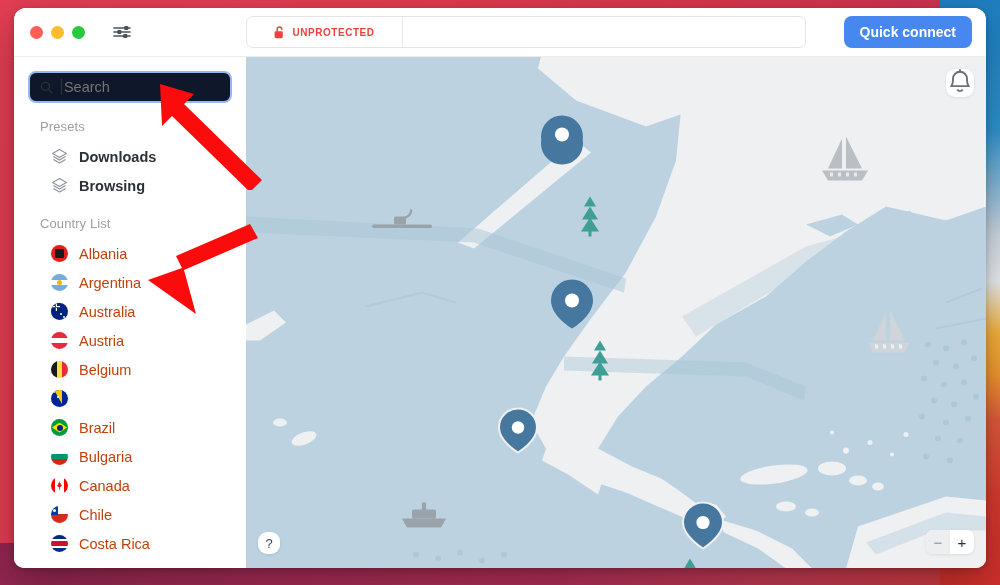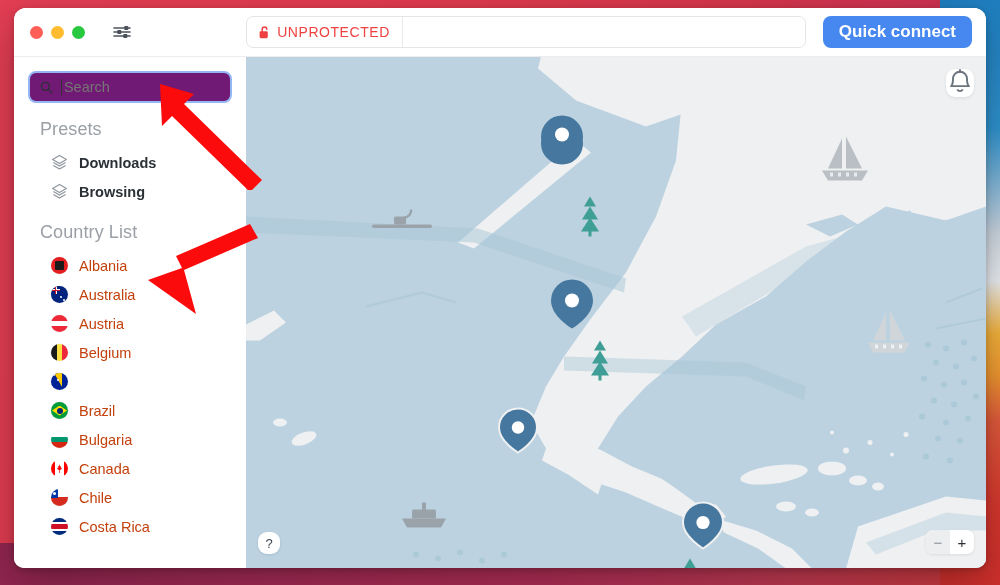--- a/index.html
+++ b/index.html
@@ -55,56 +55,56 @@
   .status-pill {
     height: 32px; flex: 1; display: flex; align-items: stretch;
     border: 1px solid #e3e5e8; border-radius: 7px; background: #fff;
     overflow: hidden;
   }
   .status-left {
     width: 156px; display: flex; align-items: center; justify-content: center;
     gap: 7px; border-right: 1px solid #e8eaec;
   }
   .status-left .lbl {
-    font-size: 14px; letter-spacing: .55px; color: #f04141; font-weight: 400;
+    font-size: 10px; letter-spacing: .55px; color: #f04141; font-weight: 700;
   }
   .status-right {
     flex: 1; display: flex; align-items: center; justify-content: center;
     font-size: 14.5px; color: #1e2227;
   }
   .quick-connect {
     position: absolute; right: 14px; top: 8px;
     height: 32px; padding: 0 16px; border-radius: 8px;
-    background: #4687f0; color: #fff; font-size: 17px; font-weight: 700;
+    background: #4687f0; color: #fff; font-size: 14px; font-weight: 700;
     display: flex; align-items: center; justify-content: center;
     border: none; cursor: pointer; font-family: "Liberation Sans", sans-serif;
   }
 
   
   .body-split { flex: 1; display: flex; min-height: 0; }
 
   
   .sidebar {
     width: 232px; flex: 0 0 232px; background: #fff;
     border-top: 1px solid #ededef;
     padding: 14px 0 0 0; position: relative; overflow: hidden;
   }
   .search-wrap { padding: 0 14px 0 14px; }
   .search-box {
     height: 32px; border: 2px solid #94b6f5; border-radius: 8px;
     display: flex; align-items: center; gap: 8px; padding: 0 10px;
-    background: #701a75;
+    background: #0f172a;
   }
   .search-caret { width: 1px; height: 16px; background: #333; margin-right: -6px; }
   .search-input {
     border: none; outline: none; font-size: 14.5px; color: #8e9197;
     font-family: "Liberation Sans", sans-serif; background: transparent; width: 100%;
   }
   .section-label {
-    font-size: 18px; color: #9aa0a6; padding: 16px 0 8px 26px; letter-spacing: .1px;
+    font-size: 13px; color: #9aa0a6; padding: 16px 0 8px 26px; letter-spacing: .1px;
   }
   .list { padding: 0; }
   .row {
     height: 29px; display: flex; align-items: center; gap: 11px;
     padding-left: 37px; cursor: pointer;
   }
   .row .label { font-size: 14.5px; color: #c2410c; }
   .preset-row .label { font-weight: 700; color: #2b3036; }
   .flag {
     width: 17px; height: 17px; border-radius: 50%; flex: 0 0 17px;
@@ -226,20 +226,27 @@
         </div>
 
       <div class="section-label">Country List</div>
       <div class="list" id="country-list">
           <div class="row country-row">
             <span class="flag">
               <div style="position:absolute;inset:0;background:#e41e20"></div>
               <div style="position:absolute;left:4px;top:4px;width:9px;height:9px;background:#1a1a1a;border-radius:1px"></div>
             </span>
             <span class="label">Albania</span>
+          </div>
+          <div class="row country-row">
+            <span class="flag">
+              <div style="position:absolute;inset:0;background:linear-gradient(180deg,#74acdf 0 33%,#fff 33% 67%,#74acdf 67% 100%)"></div>
+              <div style="position:absolute;left:6px;top:6px;width:5px;height:5px;background:#f6b40e;border-radius:50%"></div>
+            </span>
+            <span class="label">Argentina</span>
           </div>
           <div class="row country-row">
             <span class="flag">
               <div style="position:absolute;inset:0;background:#00247d"></div>
               <div style="position:absolute;left:0;top:0;width:9px;height:8px;background:#00247d"></div>
               <div style="position:absolute;left:0;top:3px;width:9px;height:2px;background:#fff"></div>
               <div style="position:absolute;left:3.5px;top:0;width:2px;height:8px;background:#fff"></div>
               <div style="position:absolute;left:0;top:3.6px;width:9px;height:1px;background:#cf142b"></div>
               <div style="position:absolute;left:4px;top:0;width:1px;height:8px;background:#cf142b"></div>
               <div style="position:absolute;right:3px;bottom:2px;width:2px;height:2px;background:#fff;border-radius:50%"></div>

